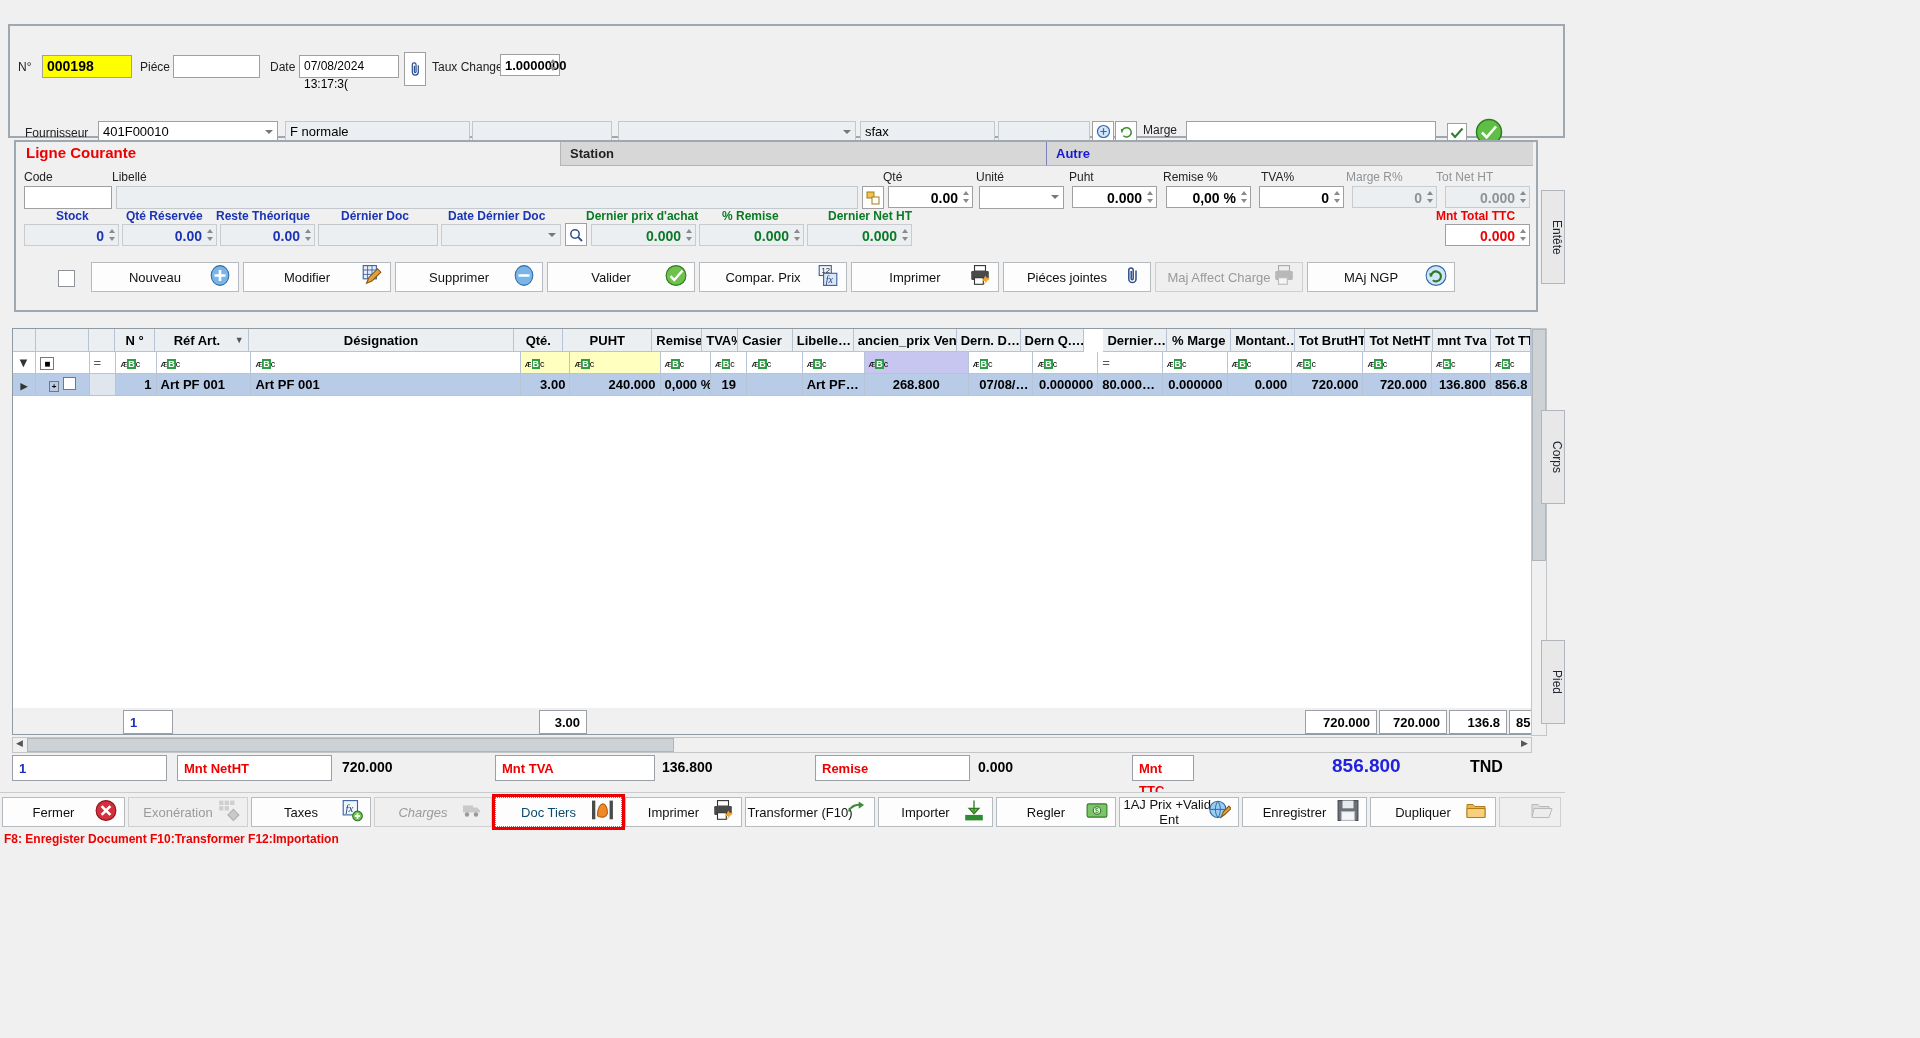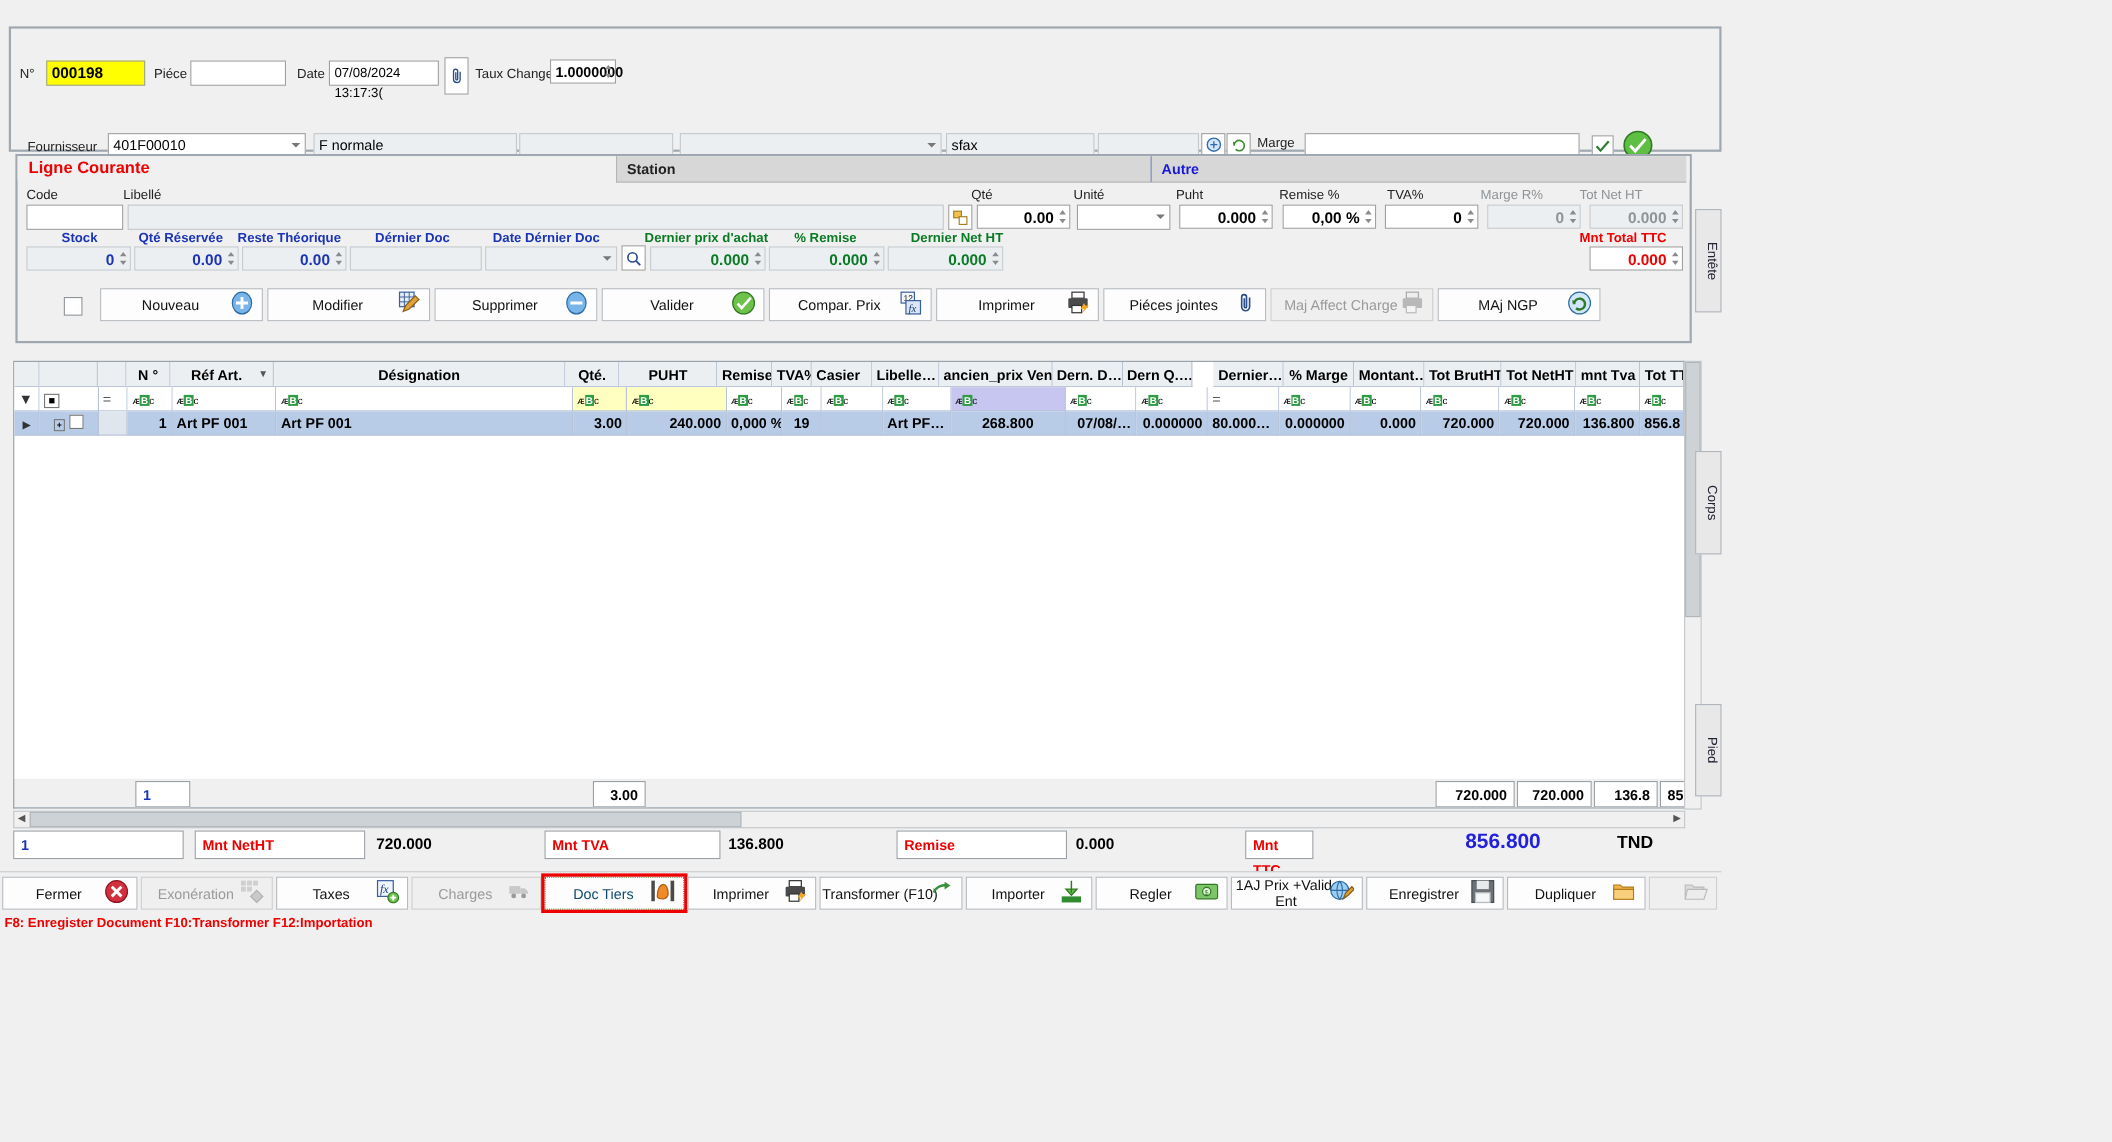--- a/index.html
+++ b/index.html
@@ -404,21 +404,21 @@
         </div>
         <div class="btn" style="position: absolute; left: 251px; top: 4px; width: 120px; height: 30px;">
           <span class="lb">Taxes</span>
                    <span class="ico"><svg width="22" height="22" viewBox="0 0 20 20">
               <rect x="2" y="1" width="13" height="13" fill="#f0f5fc" stroke="#3a5fa0"></rect>
               <text x="4" y="11" font-size="10" font-style="italic" fill="#1b3e7a" font-family="serif">fx</text>
               <circle cx="15" cy="15" r="4.4" fill="#6cc24a" stroke="#2f7a21"></circle>
               <path d="M15 12.6v4.8M12.6 15h4.8" stroke="#fff" stroke-width="1.6"></path>
             </svg></span>
         </div>
-        <div class="btn dis" style="position: absolute; left: 374px; top: 4px; width: 118px; height: 30px;">
+        <div class="btn dis" style="position: absolute; left: 374px; top: 4px; width: 118px; height: 30px; font-style: italic;">
           <span class="lb">Charges</span>
                    <span class="ico"><svg width="24" height="20" viewBox="0 0 20 20">
               <rect x="1" y="5" width="10" height="7" fill="#c9c9c9"></rect>
               <path d="M11 7h4l3 3v2h-7z" fill="#c9c9c9"></path>
               <circle cx="5" cy="14" r="2.2" fill="#9a9a9a"></circle>
               <circle cx="14" cy="14" r="2.2" fill="#9a9a9a"></circle>
             </svg></span>
         </div>
         <div class="btn selbtn" style="position: absolute; left: 495px; top: 4px; width: 127px; height: 30px; border: 1px dotted rgb(90, 143, 58);">
           <span class="lb" style="color:#0c4a6e;font-weight:normal;">Doc Tiers</span>

